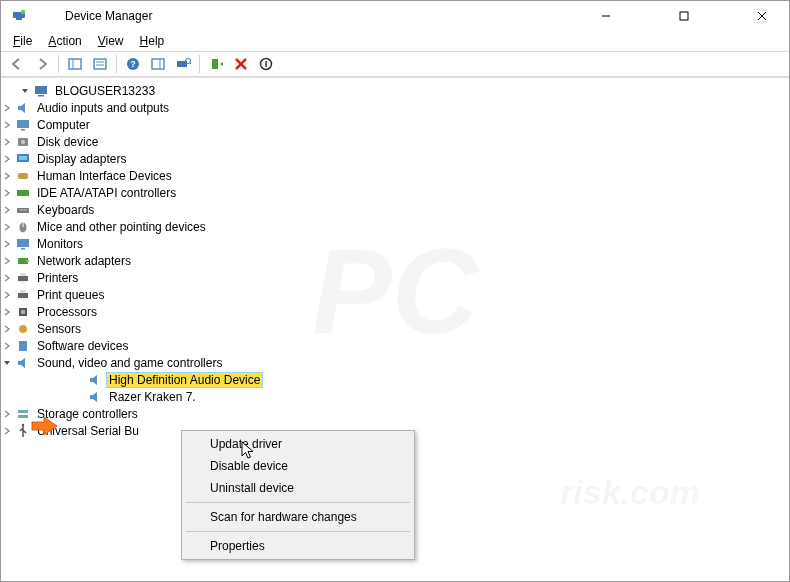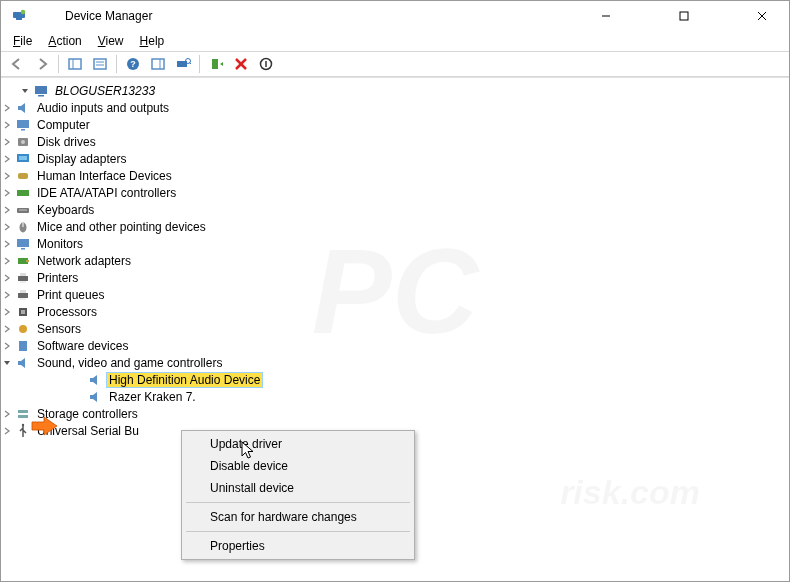--- a/index.html
+++ b/index.html
@@ -38,21 +38,21 @@
 .tbtn { width: 24px; height: 22px; display:flex; align-items:center; justify-content:center; border:1px solid transparent; }
 .tbtn svg{ width:16px; height:16px; }
 .tsep { width:1px; height:18px; background:#d0d0d0; margin:0 3px; }
 
 
 .tree { flex:1; border-top:1px solid #e0e0e0; padding:4px 0 4px 0; overflow:auto; font-size:12px; color:#000; }
 .row { display:flex; align-items:center; height:17px; white-space:nowrap; position:relative; }
 .row .chev { width:12px; height:12px; margin-right:2px; display:inline-flex; align-items:center; justify-content:center; }
 .row .chev svg{ width:8px; height:8px; }
 .row .ico { width:16px; height:16px; margin-right:4px; display:inline-flex; align-items:center; justify-content:center; }
-.depth0 { padding-left: 18px; font-style: italic; }
+.depth0 { padding-left: 18px; }
 .depth1 { }
 .depth2 { padding-left: 72px; }
 .row.selected .label { background:#fde047; outline:1px solid #99d1ff; }
 
 
 .ctx { position:absolute; background:#f0f0f0; border:1px solid #b0b0b0; box-shadow:2px 2px 4px rgba(0,0,0,0.25); padding:2px; font-size:12px; z-index:20; }
 .ctx .ci { padding:4px 40px 4px 26px; }
 .ctx .sep { height:1px; background:#c8c8c8; margin:3px 2px; }
 .ctx .bold{ font-weight:400; }
 
@@ -223,21 +223,21 @@
             <svg viewBox="0 0 8 8">
               <path d="M2 1 L6 4 L2 7" fill="none" stroke="#888" stroke-width="1.3"></path>
             </svg>
           </span>
           <span class="ico">
             <svg viewBox="0 0 16 16">
               <rect x="3" y="4" width="10" height="8" rx="1" fill="#888"></rect>
               <circle cx="8" cy="8" r="2" fill="#ccc"></circle>
             </svg>
           </span>
-          <span class="label">Disk drives</span>
+          <span class="label">Disk device</span>
         </div>
         <div class="row depth1">
           <span class="chev">
             <svg viewBox="0 0 8 8">
               <path d="M2 1 L6 4 L2 7" fill="none" stroke="#888" stroke-width="1.3"></path>
             </svg>
           </span>
           <span class="ico">
             <svg viewBox="0 0 16 16">
               <rect x="2" y="3" width="12" height="8" fill="#3a89c9"></rect>

